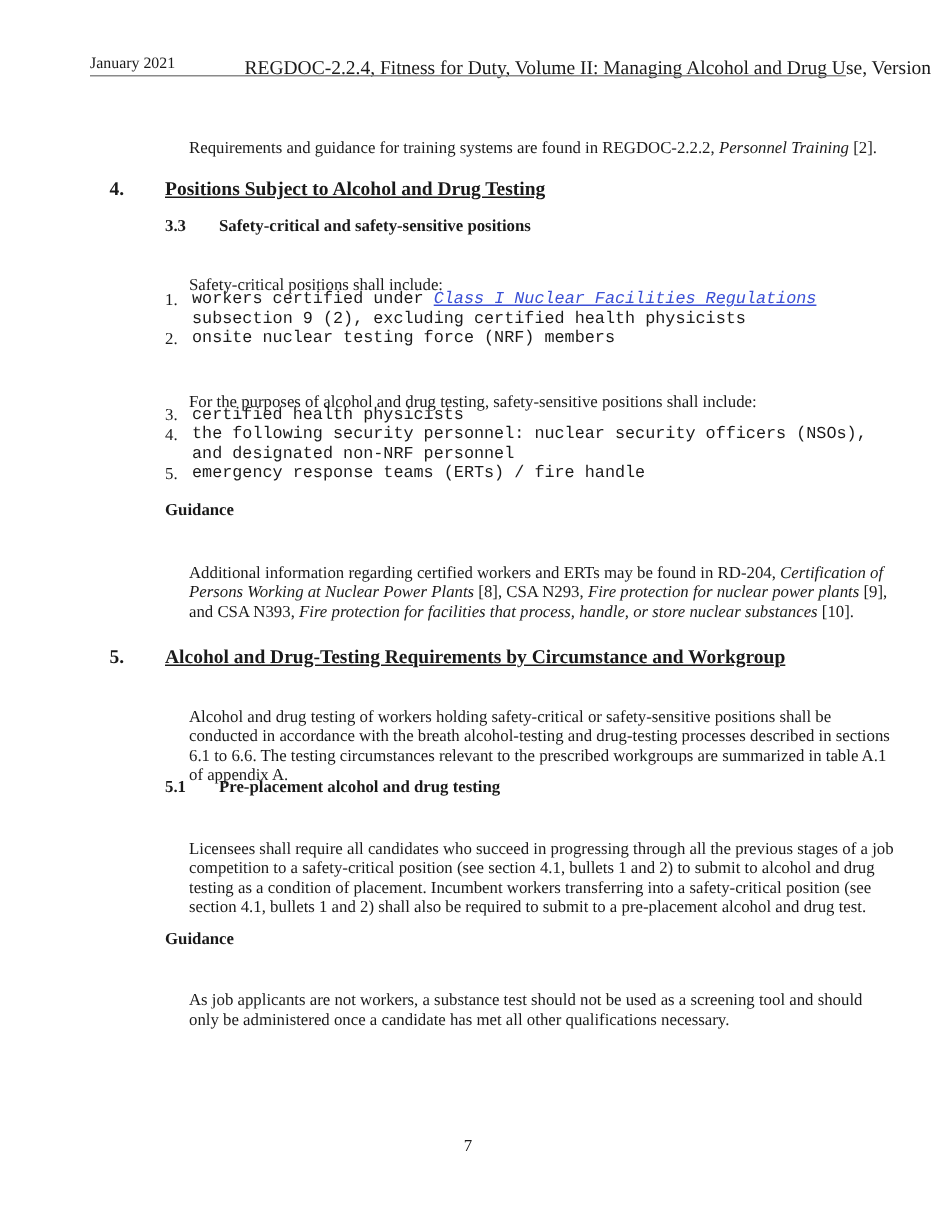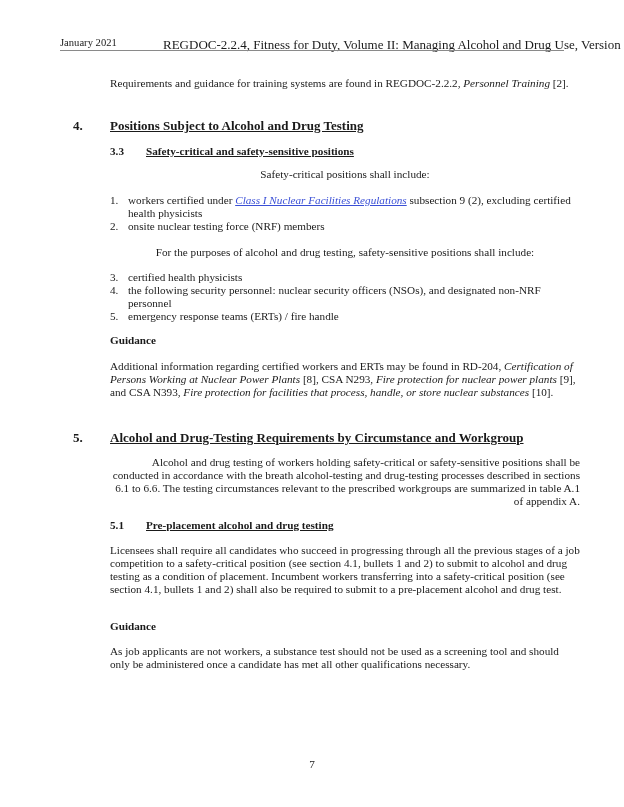--- a/index.html
+++ b/index.html
@@ -1,29 +1,29 @@
 <!DOCTYPE html>
 <html><head>
 <meta charset="utf-8">
 <style>
   html, body { margin: 0; padding: 0; background: #ffffff; }
   body { width: 624px; height: 807px; position: relative; overflow: hidden;
          font-family: "Liberation Serif", "DejaVu Serif", serif; color: #1a1a1a; }
   .page-rule { position: absolute; left: 60px; top: 50px; width: 504px; border-bottom: 1px solid #8a8a8a; }
-  .p { position: absolute; left: 110px; width: 470px; font-size: 11.2px; line-height: 13px; margin: 0; }
+  .p { position: absolute; left: 110px; width: 470px; font-size: 11.2px; line-height: 13px; margin: 16px; }
   .h1 { position: absolute; left: 73px; font-size: 13px; font-weight: bold; }
   .h1 .num { position: absolute; left: 0; }
   .h1 .txt { position: absolute; left: 37px; white-space: nowrap; text-decoration: underline; }
   .h2 { position: absolute; left: 110px; font-size: 11.2px; font-weight: bold; }
   .h2 .num { position: absolute; left: 0; }
-  .h2 .txt { position: absolute; left: 36px; white-space: nowrap; text-decoration: underline; }
+  .h2 .txt { position: absolute; left: 36px; white-space: nowrap; }
   .guid { position: absolute; left: 110px; font-size: 11.2px; font-weight: bold; }
   .li { position: absolute; left: 110px; width: 470px; font-size: 11.2px; line-height: 13px; }
   .li .n { position: absolute; left: 0; }
-  .li .t { position: absolute; left: 18px; width: 450px; }
+  .li .t { position: absolute; left: 18px; width: 450px; font-family: Liberation Mono, monospace; }
   .link { color: #3a4fd6; text-decoration: underline; font-style: italic; }
   i { font-style: italic; }
   .pagenum { position: absolute; left: 0; width: 624px; text-align: center; top: 758px; font-size: 11.2px; }
 </style>
 </head>
 <body>
 
 <div>
   <span style="position:absolute;left:60px;top:37px;font-size:10.6px;">January 2021</span>
   <span style="position:absolute;left:163px;top:37px;font-size:13px;white-space:nowrap;">REGDOC-2.2.4, Fitness for Duty, Volume II: Managing Alcohol and Drug Use, Version 3</span>
@@ -35,32 +35,32 @@
 <div class="h1" style="top:118px;">
   <span class="num">4.</span>
   <span class="txt">Positions Subject to Alcohol and Drug Testing</span>
 </div>
 
 <div class="h2" style="top:145px;">
   <span class="num">3.3</span>
   <span class="txt">Safety-critical and safety-sensitive positions</span>
 </div>
 
-<p class="p" style="top:168px;text-align:center;">Safety-critical positions shall include:</p>
+<p class="p" style="top:168px;">Safety-critical positions shall include:</p>
 
 <div class="li" style="top:194px;">
   <span class="n">1.</span>
   <span class="t"><span>workers certified under </span><span class="link">Class I Nuclear Facilities Regulations</span><span> subsection 9 (2), excluding certified health physicists</span></span>
 </div>
 <div class="li" style="top:220px;">
   <span class="n">2.</span>
   <span class="t">onsite nuclear testing force (NRF) members</span>
 </div>
 
-<p class="p" style="top:246px;text-align:center;">For the purposes of alcohol and drug testing, safety-sensitive positions shall include:</p>
+<p class="p" style="top:246px;">For the purposes of alcohol and drug testing, safety-sensitive positions shall include:</p>
 
 <div class="li" style="top:271px;">
   <span class="n">3.</span>
   <span class="t">certified health physicists</span>
 </div>
 <div class="li" style="top:284px;">
   <span class="n">4.</span>
   <span class="t">the following security personnel: nuclear security officers (NSOs), and designated non-NRF personnel</span>
 </div>
 <div class="li" style="top:310px;">
@@ -70,21 +70,21 @@
 
 <div class="guid" style="top:334px;">Guidance</div>
 
 <p class="p" style="top:360px;"><span>Additional information regarding certified workers and ERTs may be found in RD-204, </span><i>Certification of Persons Working at Nuclear Power Plants</i><span> [8], CSA N293, </span><i>Fire protection for nuclear power plants</i><span> [9], and CSA N393, </span><i>Fire protection for facilities that process, handle, or store nuclear substances</i><span> [10].</span></p>
 
 <div class="h1" style="top:430px;">
   <span class="num">5.</span>
   <span class="txt">Alcohol and Drug-Testing Requirements by Circumstance and Workgroup</span>
 </div>
 
-<p class="p" style="top:456px;text-align:right;">Alcohol and drug testing of workers holding safety-critical or safety-sensitive positions shall be conducted in accordance with the breath alcohol-testing and drug-testing processes described in sections 6.1 to 6.6. The testing circumstances relevant to the prescribed workgroups are summarized in table A.1 of appendix A.</p>
+<p class="p" style="top:456px;">Alcohol and drug testing of workers holding safety-critical or safety-sensitive positions shall be conducted in accordance with the breath alcohol-testing and drug-testing processes described in sections 6.1 to 6.6. The testing circumstances relevant to the prescribed workgroups are summarized in table A.1 of appendix A.</p>
 
 <div class="h2" style="top:519px;">
   <span class="num">5.1</span>
   <span class="txt">Pre-placement alcohol and drug testing</span>
 </div>
 
 <p class="p" style="top:544px;">Licensees shall require all candidates who succeed in progressing through all the previous stages of a job competition to a safety-critical position (see section 4.1, bullets 1 and 2) to submit to alcohol and drug testing as a condition of placement. Incumbent workers transferring into a safety-critical position (see section 4.1, bullets 1 and 2) shall also be required to submit to a pre-placement alcohol and drug test.</p>
 
 <div class="guid" style="top:620px;">Guidance</div>
 

